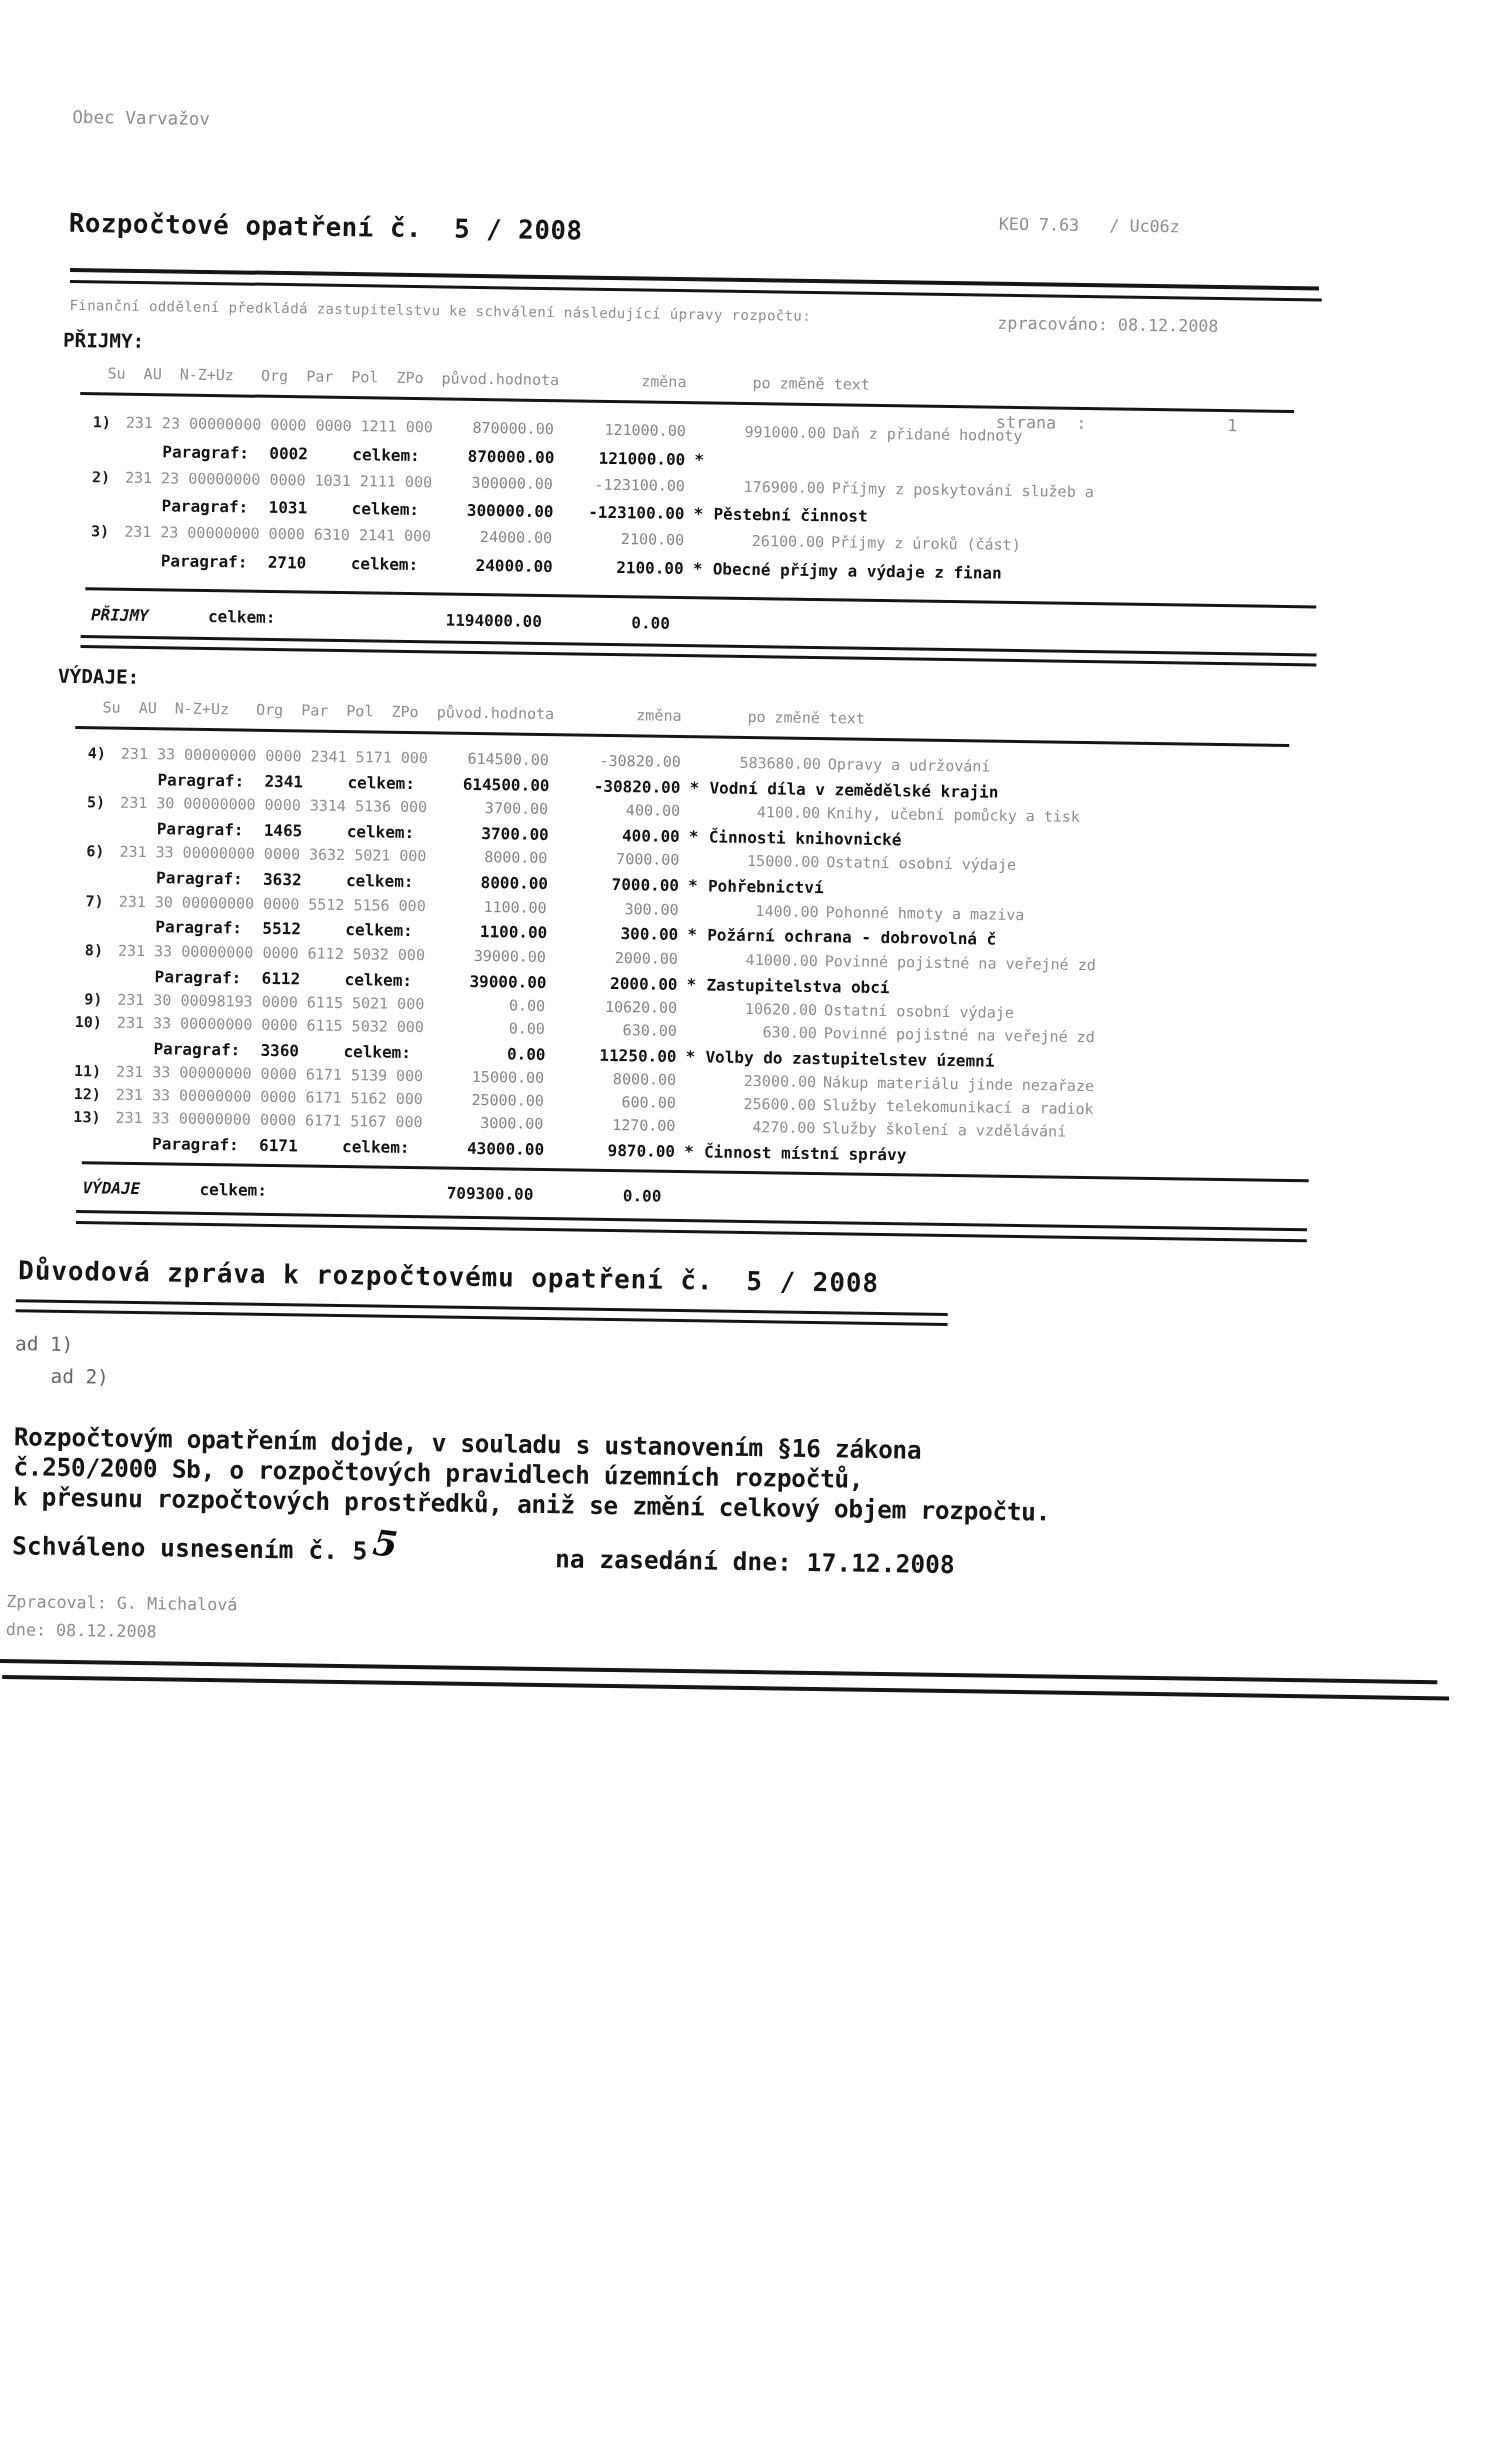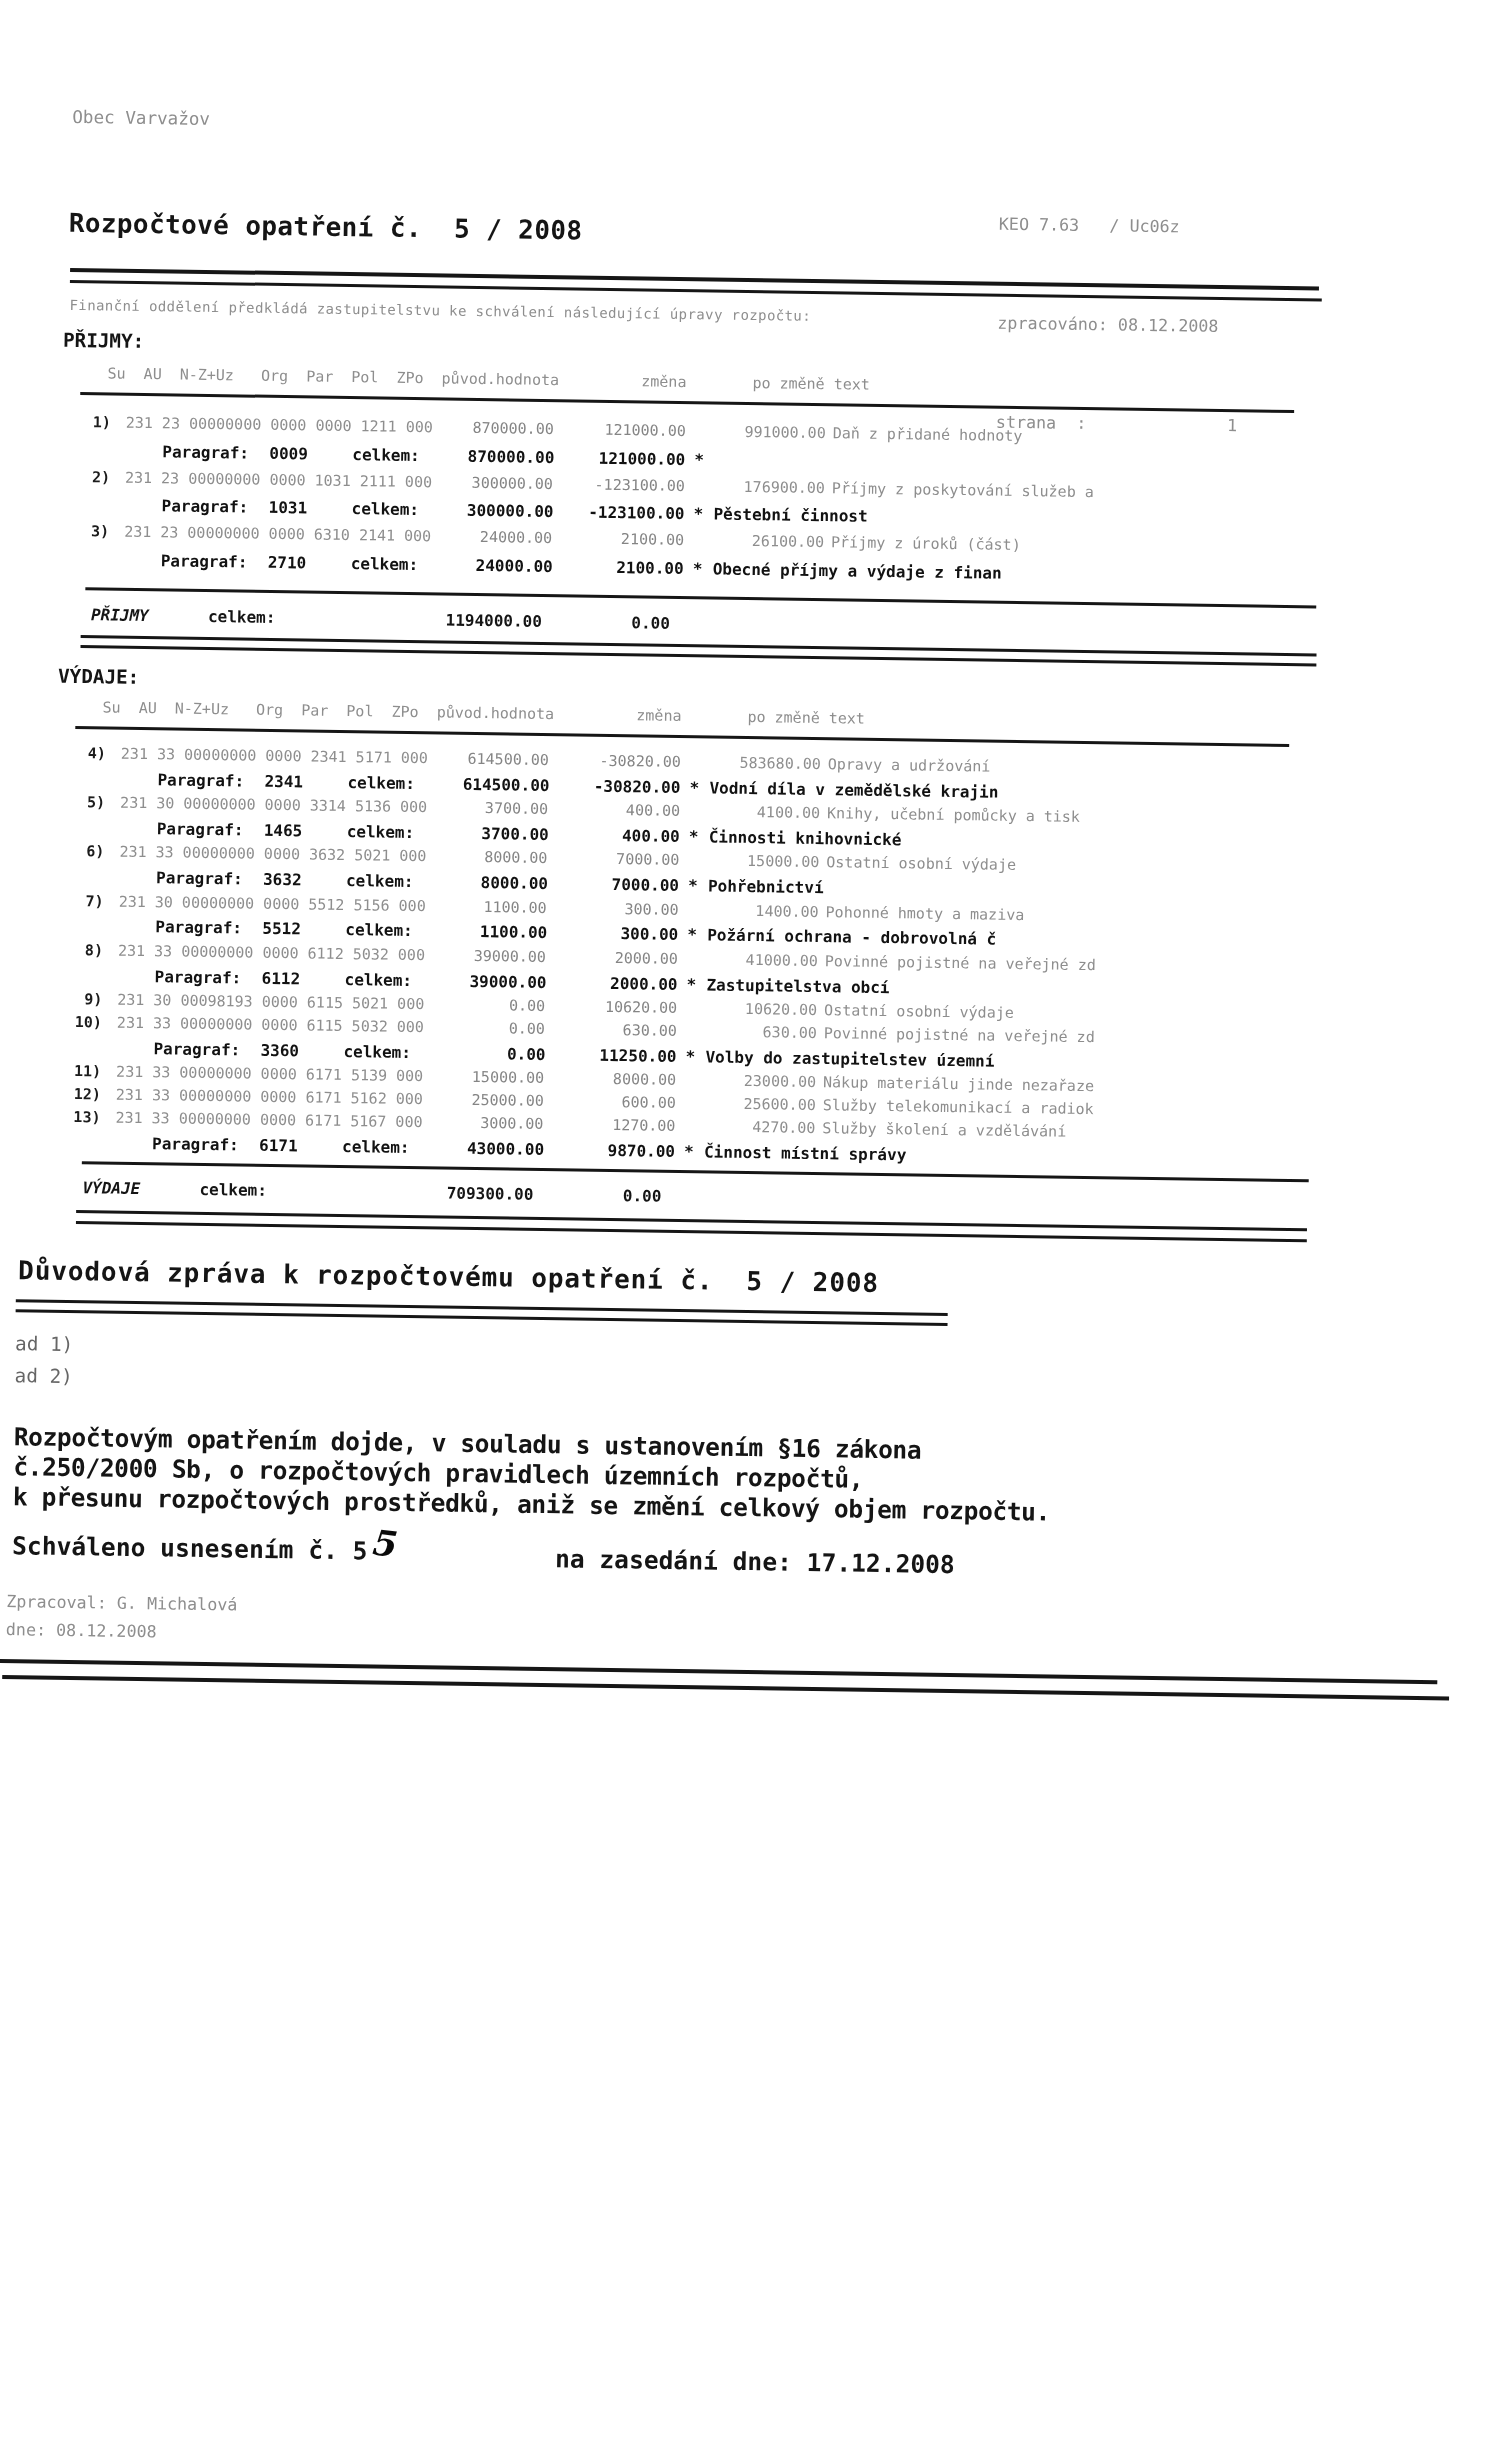--- a/index.html
+++ b/index.html
@@ -85,21 +85,21 @@
         <div class="trow" style="top: 413px;">
           <span class="c-num">1)</span>
           <span class="c-code">231 23 00000000 0000 0000 1211 000</span>
           <span class="c-puvod">870000.00</span>
           <span class="c-zmena">121000.00</span>
           <span class="c-po">991000.00</span>
           <span class="c-text">Daň z přidané hodnoty</span>
         </div>
         <div class="trow prow" style="top: 441px;">
           <span class="p-label">Paragraf:</span>
-          <span class="p-num">0009</span>
+          <span class="p-num">0002</span>
           <span class="p-celkem">celkem:</span>
           <span class="p-val">870000.00</span>
           <span class="p-zmena">121000.00</span>
           <span class="p-star">*</span>
           <span class="p-name"></span>
         </div>
         <div class="trow" style="top: 468px;">
           <span class="c-num">2)</span>
           <span class="c-code">231 23 00000000 0000 1031 2111 000</span>
           <span class="c-puvod">300000.00</span>
@@ -301,21 +301,21 @@
       <span class="t-val">709300.00</span>
       <span class="t-zmena">0.00</span>
     </div>
     <div class="rule" style="left:92px; top:1210px; width:1231px;"></div>
     <div class="rule" style="left:92px; top:1221px; width:1231px;"></div>
 
     <div class="abs report-title">Důvodová zpráva k rozpočtovému opatření č.  5 / 2008</div>
     <div class="rule" style="left:33px; top:1300px; width:932px;"></div>
     <div class="rule" style="left:33px; top:1310px; width:932px;"></div>
     <div class="abs ad" style="top:1333px;">ad 1)</div>
-    <div class="abs ad" style="top:1365px;">ad 2)</div>
+    <div class="abs ad" style="top:1365px;margin-left:36px;">ad 2)</div>
     <div class="abs body-line" style="top:1423px;">Rozpočtovým opatřením dojde, v souladu s ustanovením §16 zákona</div>
     <div class="abs body-line" style="top:1453px;">č.250/2000 Sb, o rozpočtových pravidlech územních rozpočtů,</div>
     <div class="abs body-line" style="top:1483px;">k přesunu rozpočtových prostředků, aniž se změní celkový objem rozpočtu.</div>
     <div class="abs approve">Schváleno usnesením č. 5</div>
     <div class="abs hand-mark">5</div>
     <div class="abs session">na zasedání dne: 17.12.2008</div>
     <div class="abs footer-faint faint" style="top:1592px;">Zpracoval: G. Michalová</div>
     <div class="abs footer-faint faint" style="top:1620px;">dne: 08.12.2008</div>
 
     <div class="rule" style="left:0px; top:1660px; width:1460px; height:3.5px;"></div>

